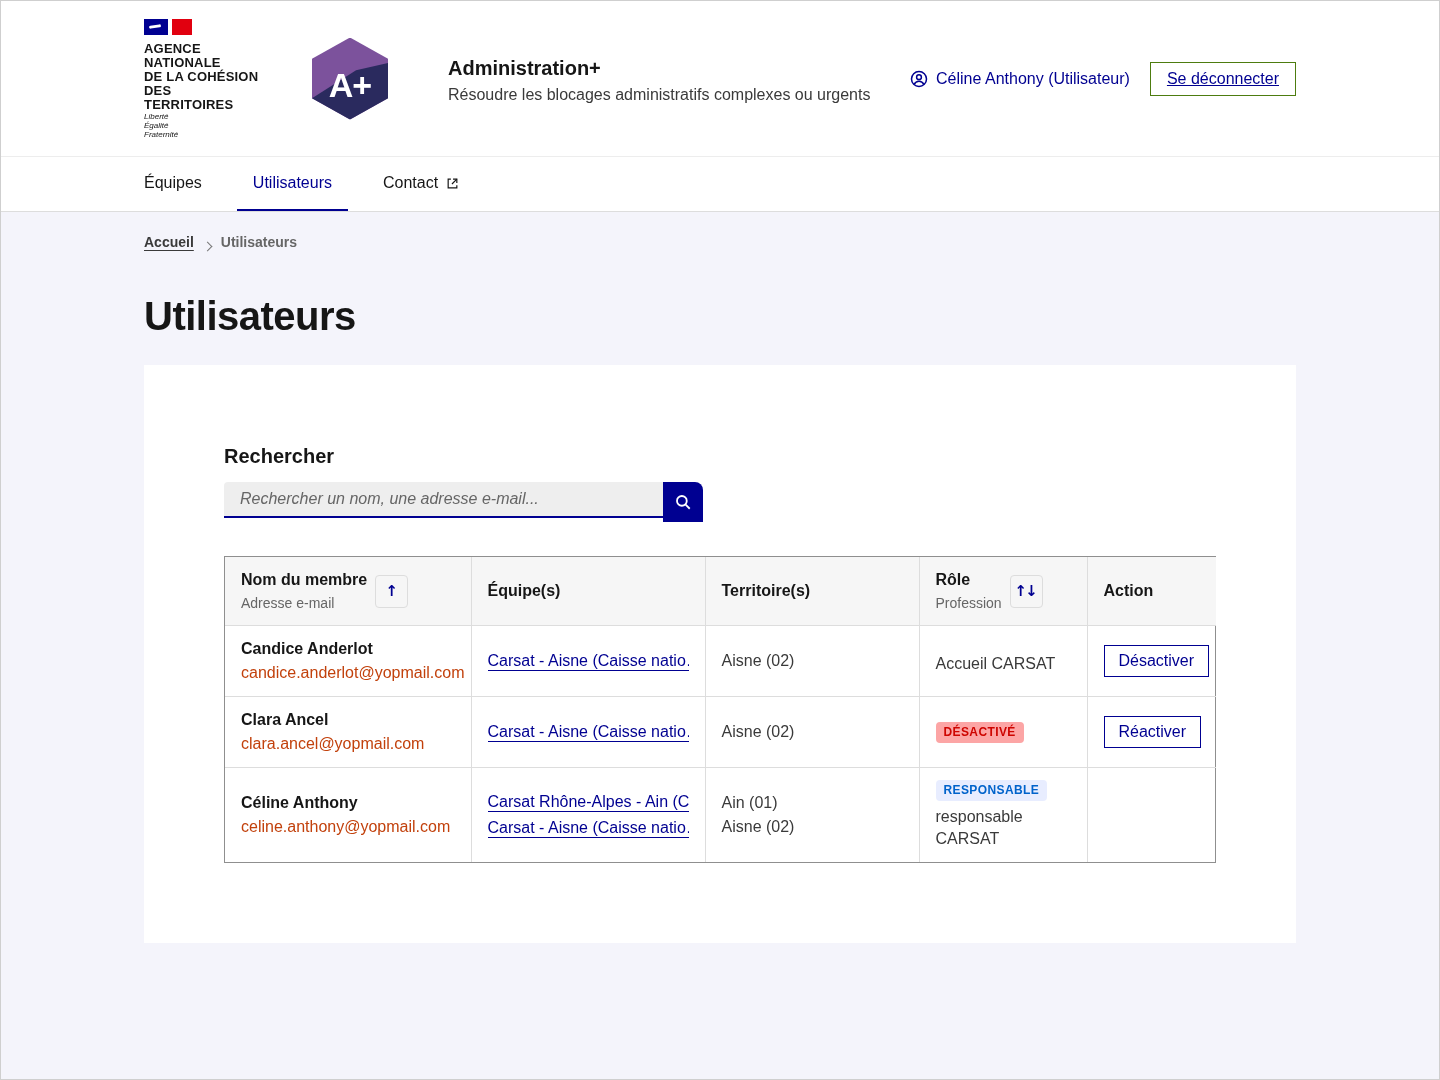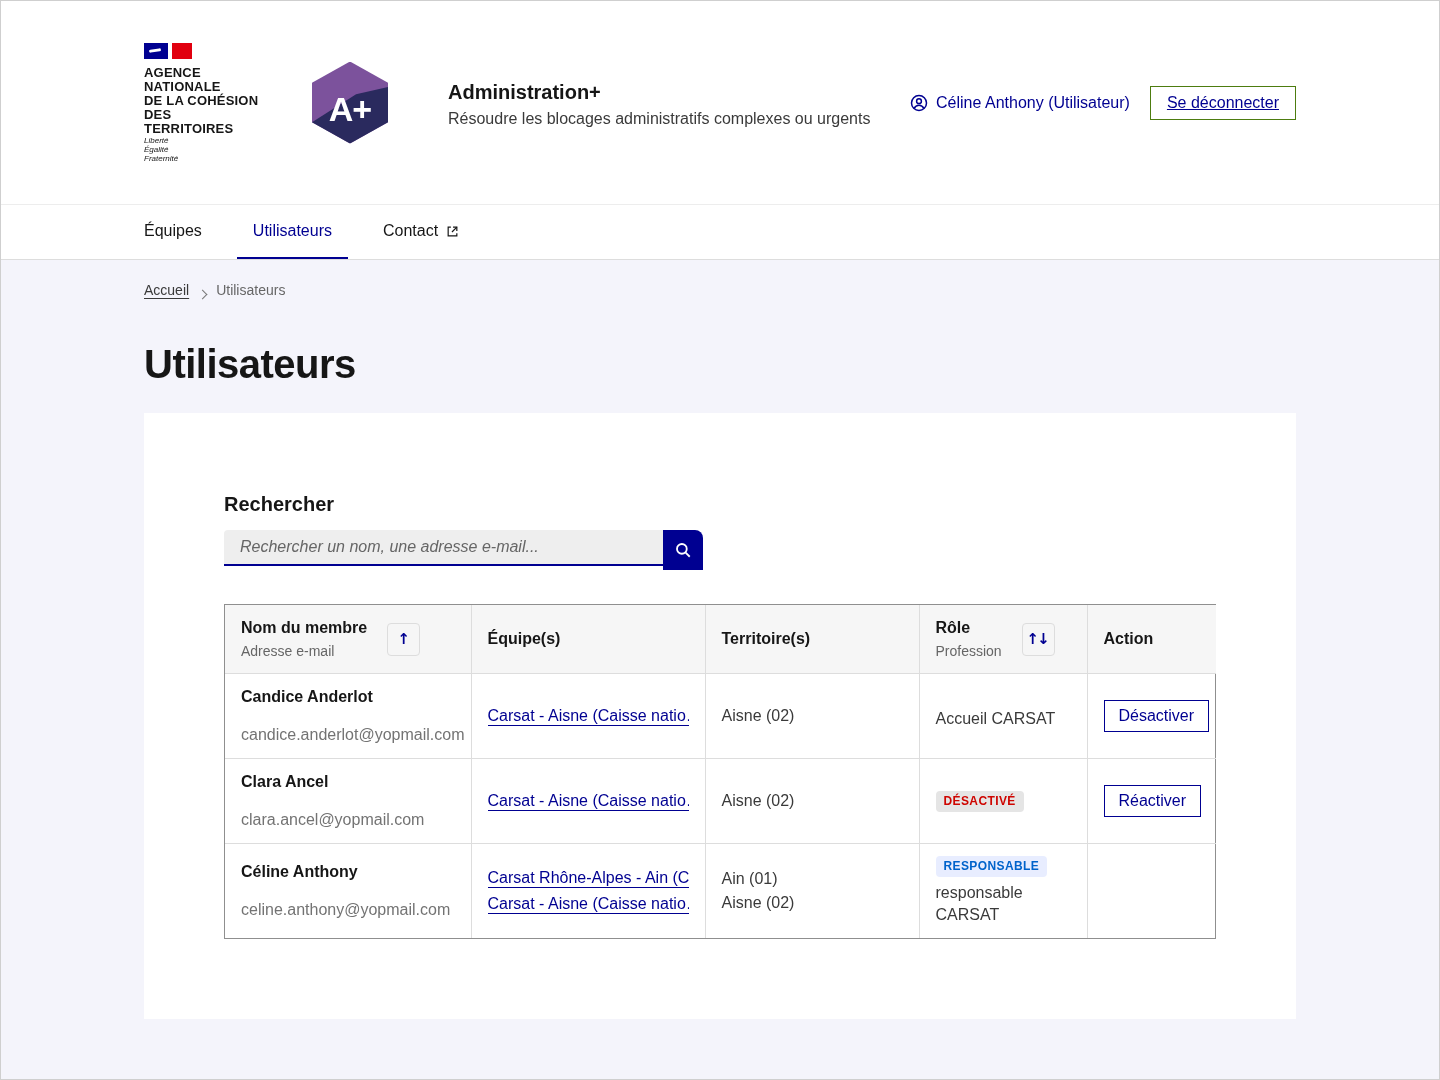--- a/index.html
+++ b/index.html
@@ -13,21 +13,21 @@
     width: 1440px; height: 1080px;
     border: 1px solid #cfcfcf;
     background: #f4f4fb;
     overflow: hidden;
   }
   .container { width: 1152px; margin: 0 auto; }
 
   
   .site-header {
     background: #fff;
-    height: 204px;
+    height: 156px;
     border-bottom: 1px solid #ededed;
     display: flex; align-items: center;
   }
   .header-inner { display: flex; align-items: center; width: 1152px; margin: 0 auto; }
 
   .gov-logo { width: 118px; flex: none; }
   .flag { display: flex; gap: 4px; margin-bottom: 7px; }
   .flag-blue { width: 24px; height: 16px; background: #000091; position: relative; }
   .flag-blue::after {
     content: ""; position: absolute; left: 5px; top: 6px; width: 12px; height: 3px;
@@ -69,21 +69,21 @@
   .nav-list { display: flex; margin-left: -16px; }
   .nav-item {
     display: flex; align-items: center; gap: 8px;
     height: 54px; padding: 0 16px; margin-right: 19px;
     font-size: 16px; color: #161616; text-decoration: none; cursor: pointer;
     border-bottom: 2px solid transparent;
   }
   .nav-item.active { color: #000091; border-bottom-color: #000091; font-weight: 500; }
 
   
-  .breadcrumb { padding-top: 22px; display: flex; align-items: flex-end; gap: 10px; font-size: 14px; color: #666; }
+  .breadcrumb { padding-top: 22px; display: flex; align-items: flex-end; gap: 10px; font-size: 14px; color: #666; font-weight: bold; }
   .breadcrumb a { color: #3a3a3a; text-decoration: underline; text-underline-offset: 3px; cursor: pointer; }
   .crumb-chevron { width: 7px; height: 7px; border-top: 1.5px solid #777; border-right: 1.5px solid #777; transform: rotate(45deg); margin-top: -1px; }
 
   .page-title { margin-top: 44px; font-size: 40px; font-weight: 800; color: #161616; letter-spacing: -.5px; }
 
   
   .card { margin-top: 26px; background: #fff; padding: 80px; }
 
   .search-label { font-size: 20px; font-weight: 700; margin-bottom: 14px; }
   .search-row { display: flex; width: 479px; }
@@ -103,40 +103,40 @@
   .table-wrap { margin-top: 34px; border: 1px solid #8f8f8f; }
   table { width: 100%; border-collapse: collapse; table-layout: fixed; }
   col.c-member { width: 246px; } col.c-teams { width: 234px; } col.c-terr { width: 214px; }
   col.c-role { width: 168px; } col.c-action { width: 129px; }
   th, td { padding: 12px 16px; text-align: left; vertical-align: middle; }
   th + th, td + td { border-left: 1px solid #ddd; }
   thead th { background: #f6f6f6; border-bottom: 1px solid #ddd; height: 65px; }
   tbody tr + tr td { border-top: 1px solid #ddd; }
   tbody td { height: 68px; }
 
-  .th-flex { display: flex; align-items: center; gap: 20px; }
+  .th-flex { display: flex; align-items: center; gap: 8px; }
   .th-title { font-size: 16px; font-weight: 700; line-height: 22px; }
   .th-sub { font-size: 14px; font-weight: 400; color: #666; line-height: 20px; margin-top: 2px; }
   .sort-btn {
     width: 33px; height: 33px; flex: none; background: transparent; border: 1px solid #ddd;
     border-radius: 4px; color: #000091; font-size: 15px; font-weight: 700; cursor: pointer;
     display: flex; align-items: center; justify-content: center; letter-spacing: -2px;
     font-family: "DejaVu Sans", sans-serif; padding-right: 2px;
   }
 
   .member-name { font-size: 16px; font-weight: 700; line-height: 22px; }
-  .member-email { font-size: 16px; color: #737373; line-height: 22px; margin-top: 16px; }
+  .member-email { font-size: 16px; color: #c2410c; line-height: 22px; margin-top: 2px; }
   .team-link { display: block; color: #000091; font-size: 16px; line-height: 24px; text-decoration: underline; text-underline-offset: 4px; cursor: pointer; white-space: nowrap; overflow: hidden; }
   .team-link + .team-link { margin-top: 2px; }
   .territory { font-size: 16px; color: #3a3a3a; line-height: 24px; }
   .badge {
     display: inline-block; padding: 2px 8px 3px; border-radius: 4px;
     font-size: 12px; font-weight: 700; letter-spacing: .4px; line-height: 16px;
   }
-  .badge-error { background: #e5e5e5; color: #ce0500; }
+  .badge-error { background: #fca5a5; color: #ce0500; }
   .badge-info  { background: #e8edff; color: #0063cb; }
   .profession { font-size: 16px; color: #3a3a3a; line-height: 22px; margin-top: 5px; }
   .cell-role .badge:only-child { margin-top: 0; }
   .btn-secondary {
     font-family: inherit; font-size: 16px; font-weight: 500; color: #000091;
     background: #fff; border: 1px solid #000091; padding: 6px 14px; cursor: pointer; white-space: nowrap;
   }
 
   .icon-svg { display: block; }
 </style>

